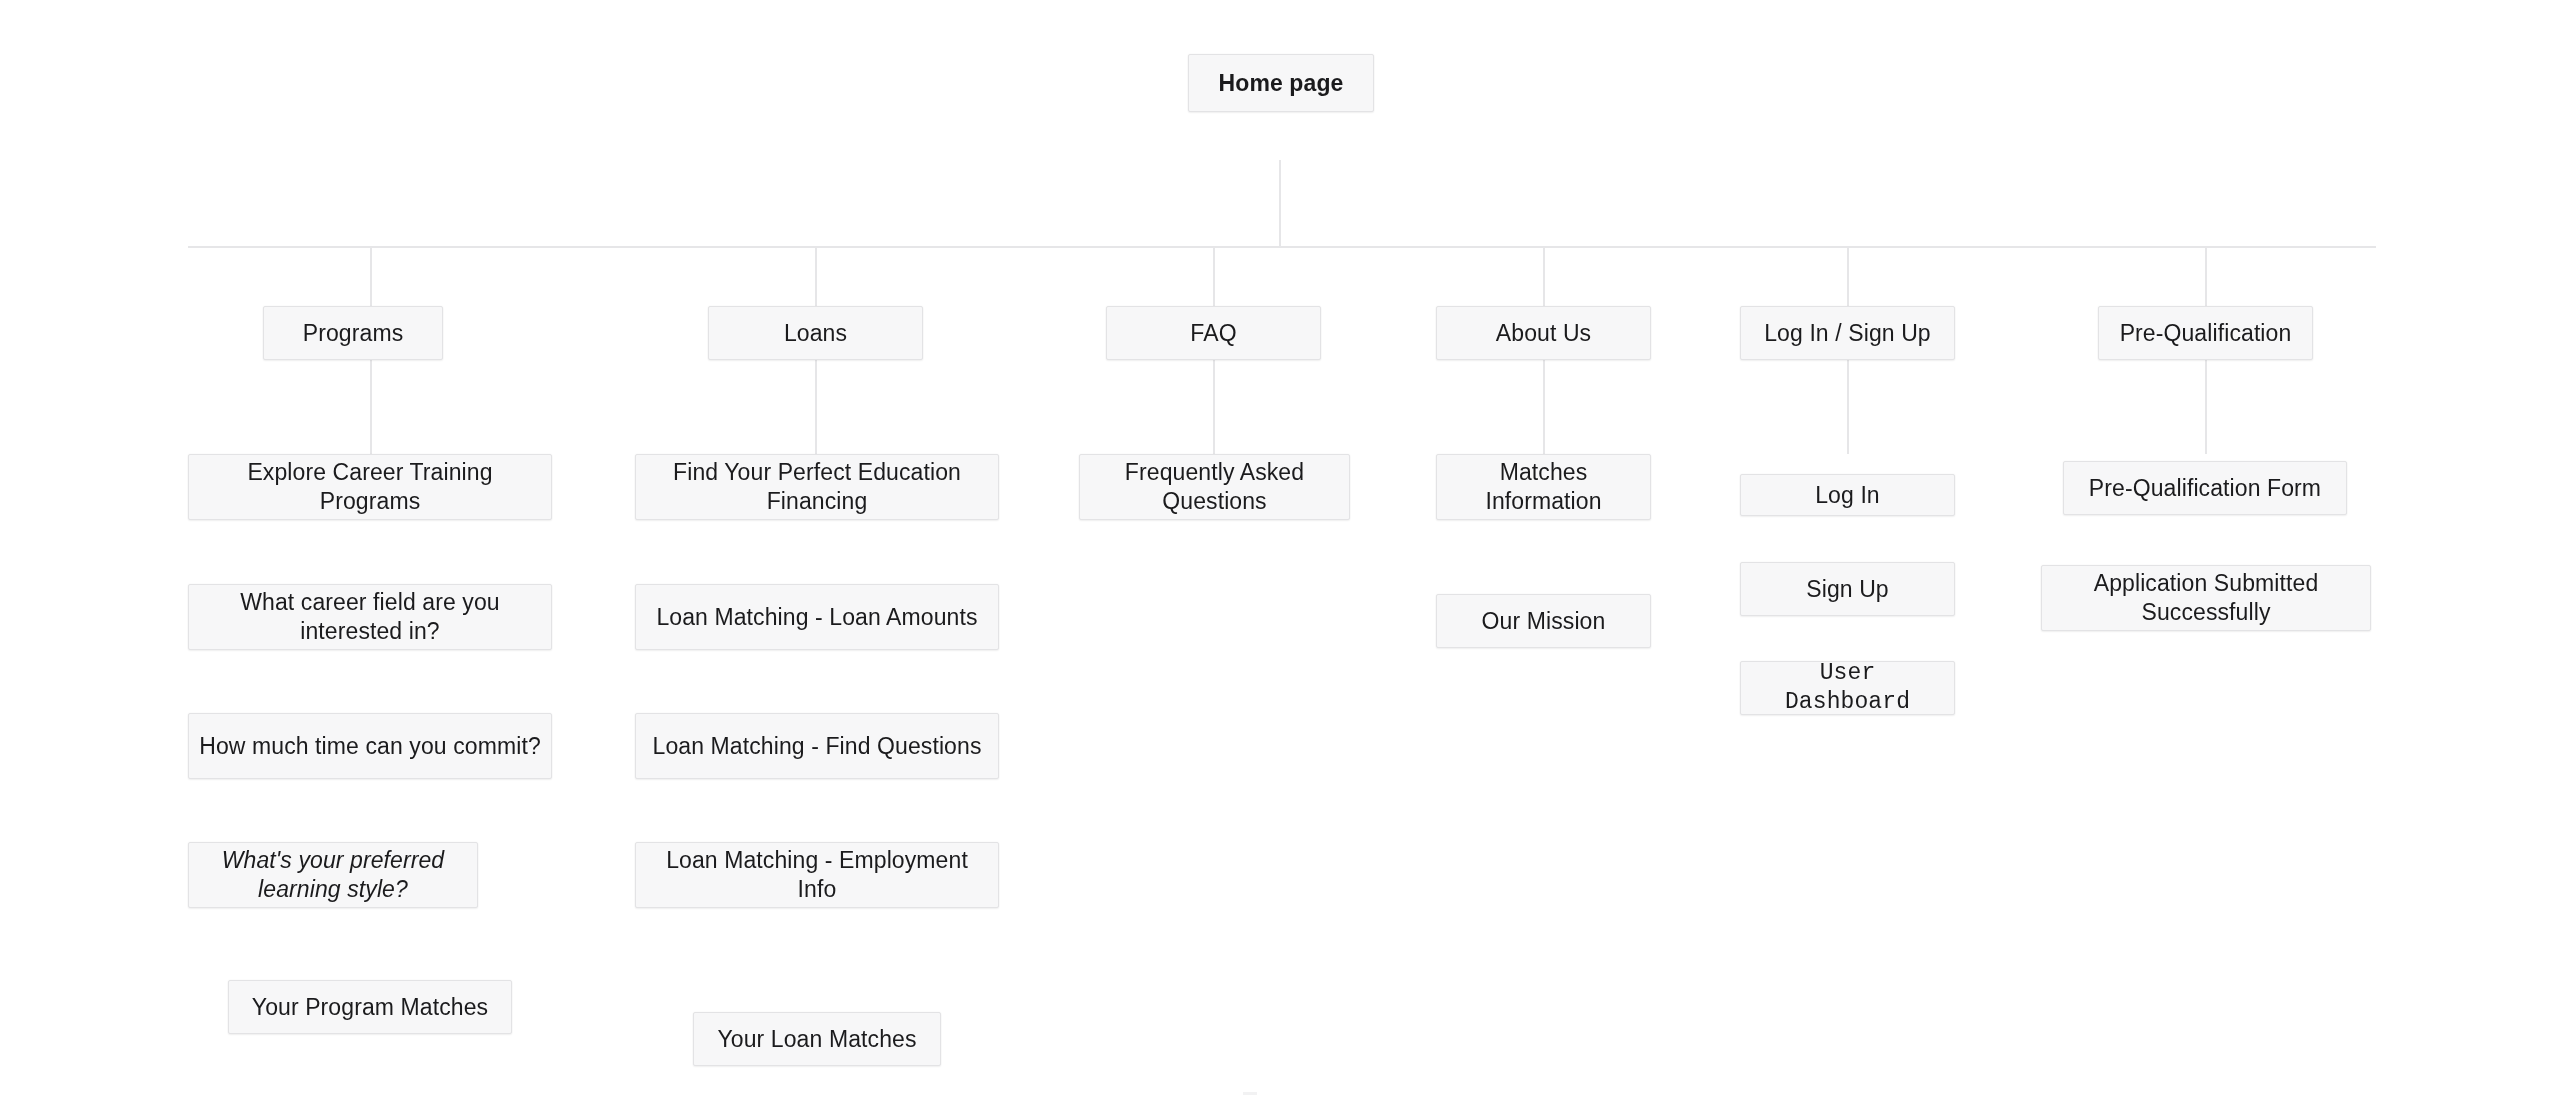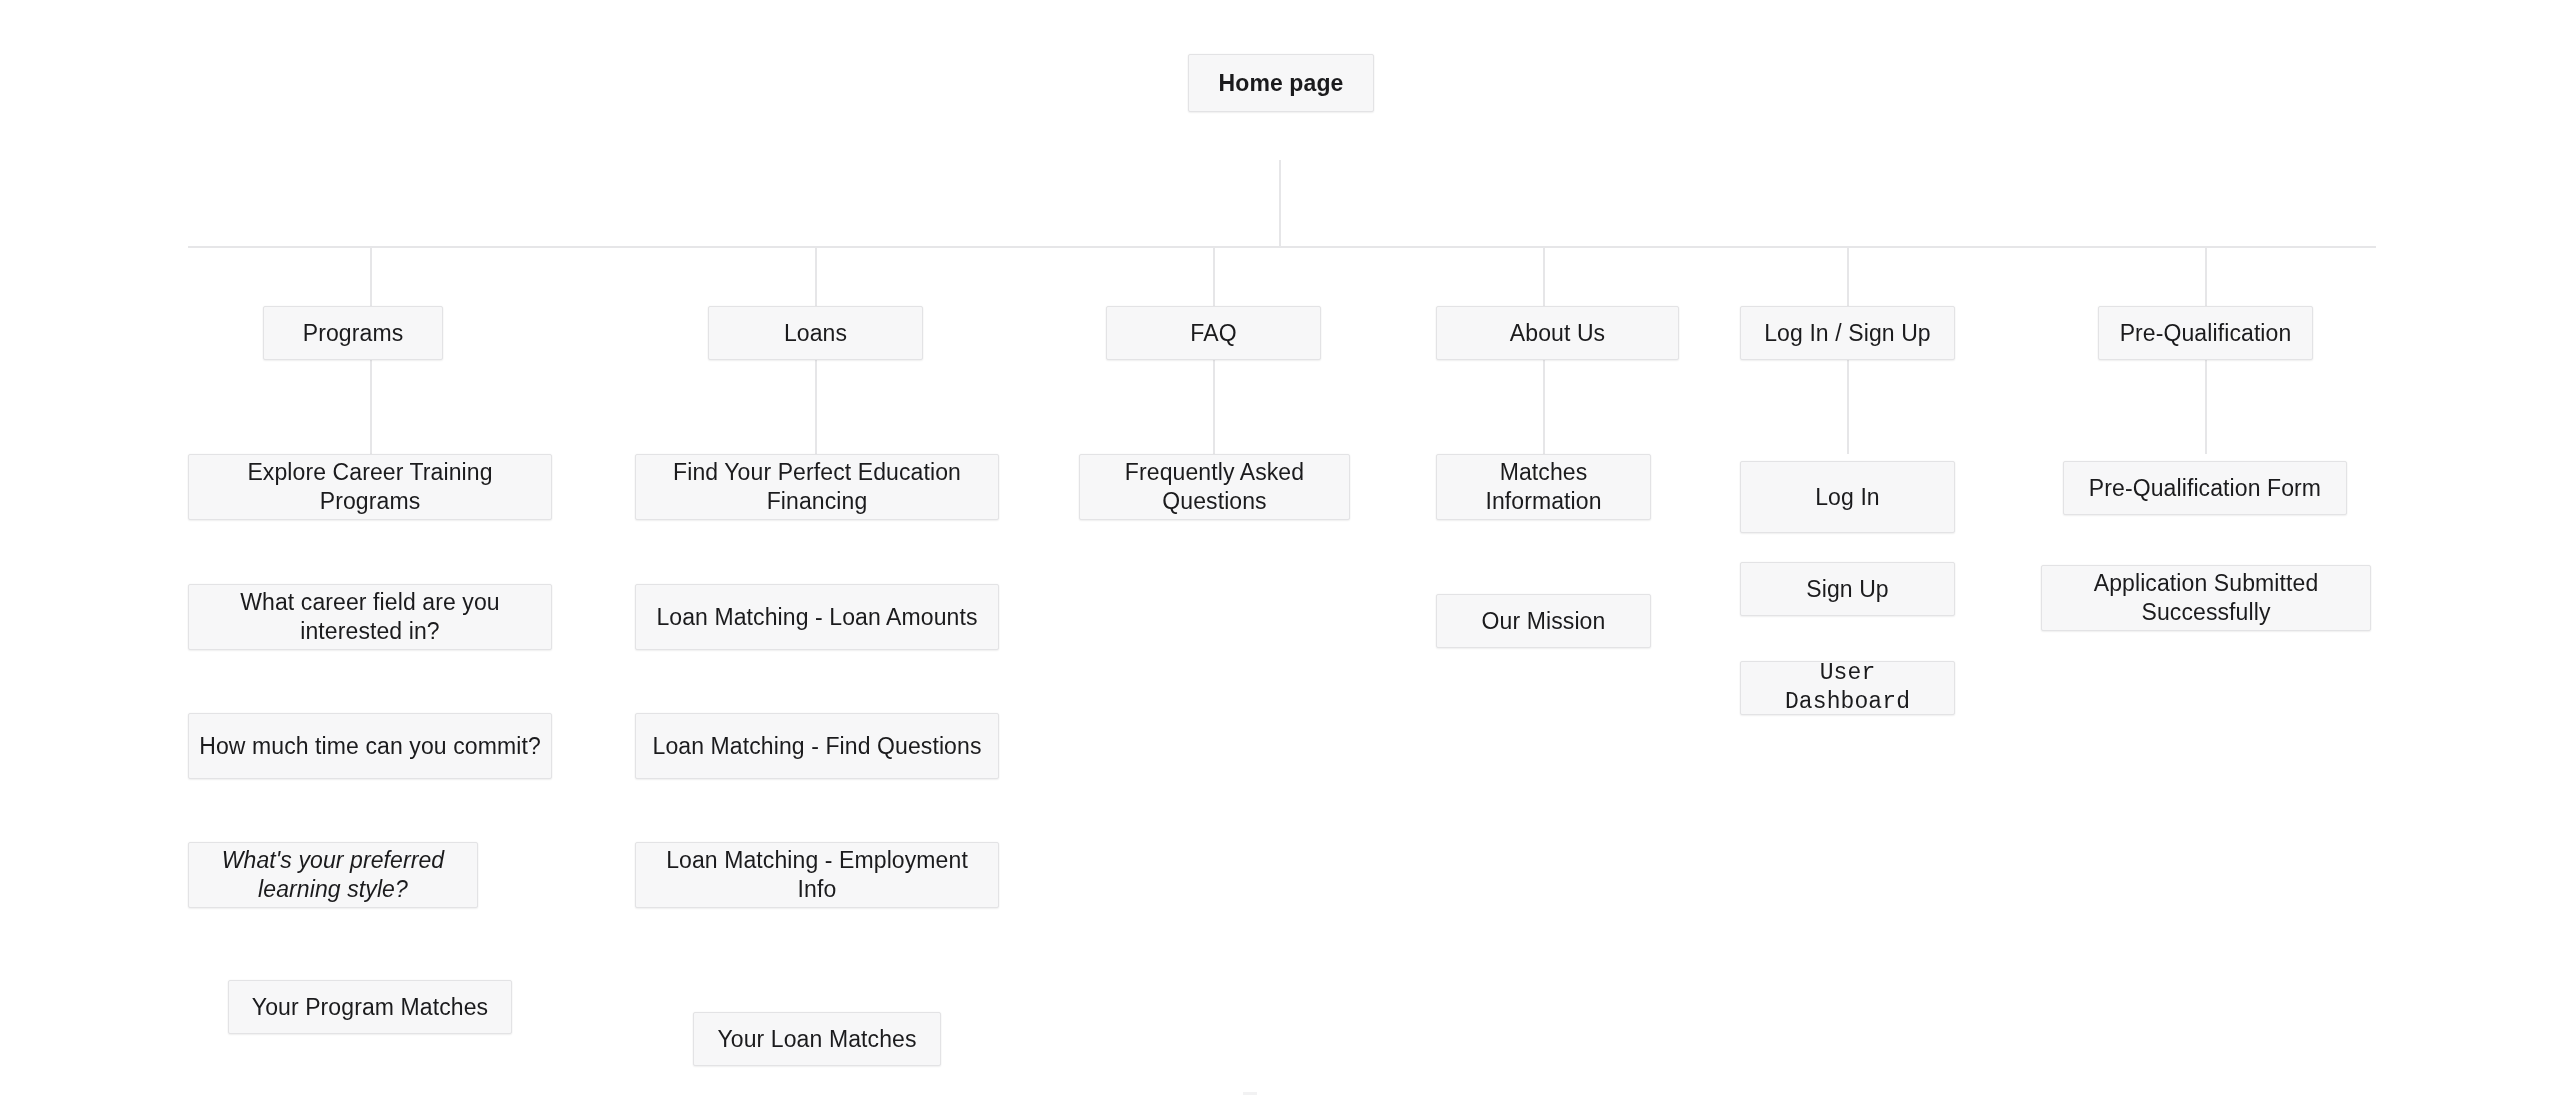--- a/index.html
+++ b/index.html
@@ -90,21 +90,21 @@
 
   <div class="node" style="left:263px; top:306px; width:180px; height:54px;">
     <span class="label">Programs</span>
   </div>
   <div class="node" style="left:708px; top:306px; width:215px; height:54px;">
     <span class="label">Loans</span>
   </div>
   <div class="node" style="left:1106px; top:306px; width:215px; height:54px;">
     <span class="label">FAQ</span>
   </div>
-  <div class="node" style="left:1436px; top:306px; width:243px; height:54px;">
+  <div class="node" style="left:1436px; top:306px; width:215px; height:54px;">
     <span class="label">About Us</span>
   </div>
   <div class="node" style="left:1740px; top:306px; width:215px; height:54px;">
     <span class="label">Log In / Sign Up</span>
   </div>
   <div class="node" style="left:2098px; top:306px; width:215px; height:54px;">
     <span class="label">Pre-Qualification</span>
   </div>
 
   <div class="vline" style="left:370px; top:360px; height:94px;"></div>
@@ -150,21 +150,21 @@
     <span class="label">Frequently Asked Questions</span>
   </div>
 
   <div class="node" style="left:1436px; top:454px; width:215px; height:66px;">
     <span class="label">Matches Information</span>
   </div>
   <div class="node" style="left:1436px; top:594px; width:215px; height:54px;">
     <span class="label">Our Mission</span>
   </div>
 
-  <div class="node" style="left:1740px; top:461px; width:215px; height:72px;">
+  <div class="node" style="left:1740px; top:474px; width:215px; height:42px;">
     <span class="label">Log In</span>
   </div>
   <div class="node" style="left:1740px; top:562px; width:215px; height:54px;">
     <span class="label">Sign Up</span>
   </div>
   <div class="node" style="left:1740px; top:661px; width:215px; height:54px;font-family:Liberation Mono, monospace;">
     <span class="label">User Dashboard</span>
   </div>
 
   <div class="node" style="left:2063px; top:461px; width:284px; height:54px;">

